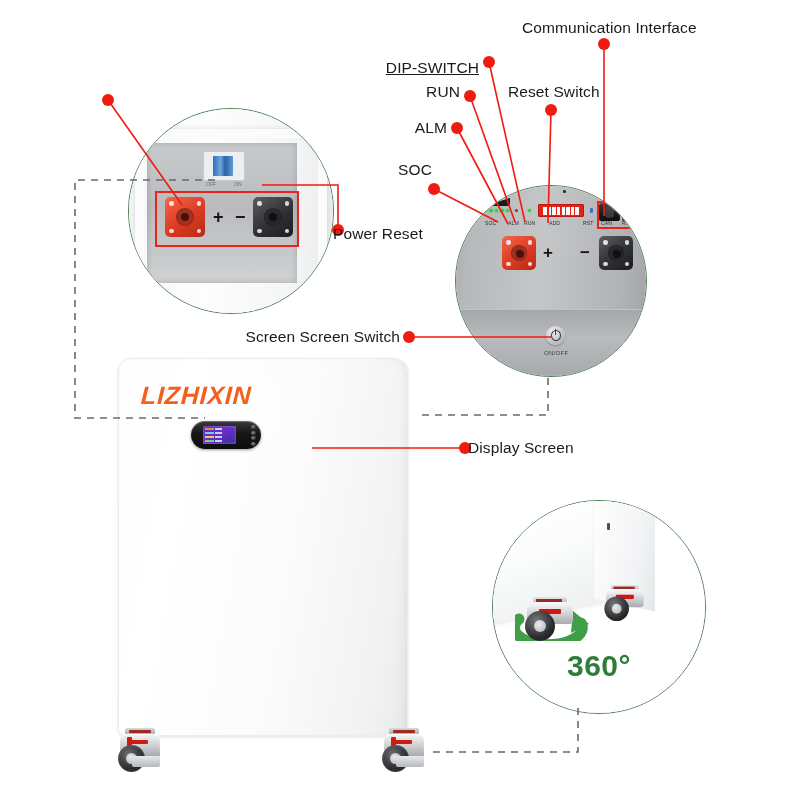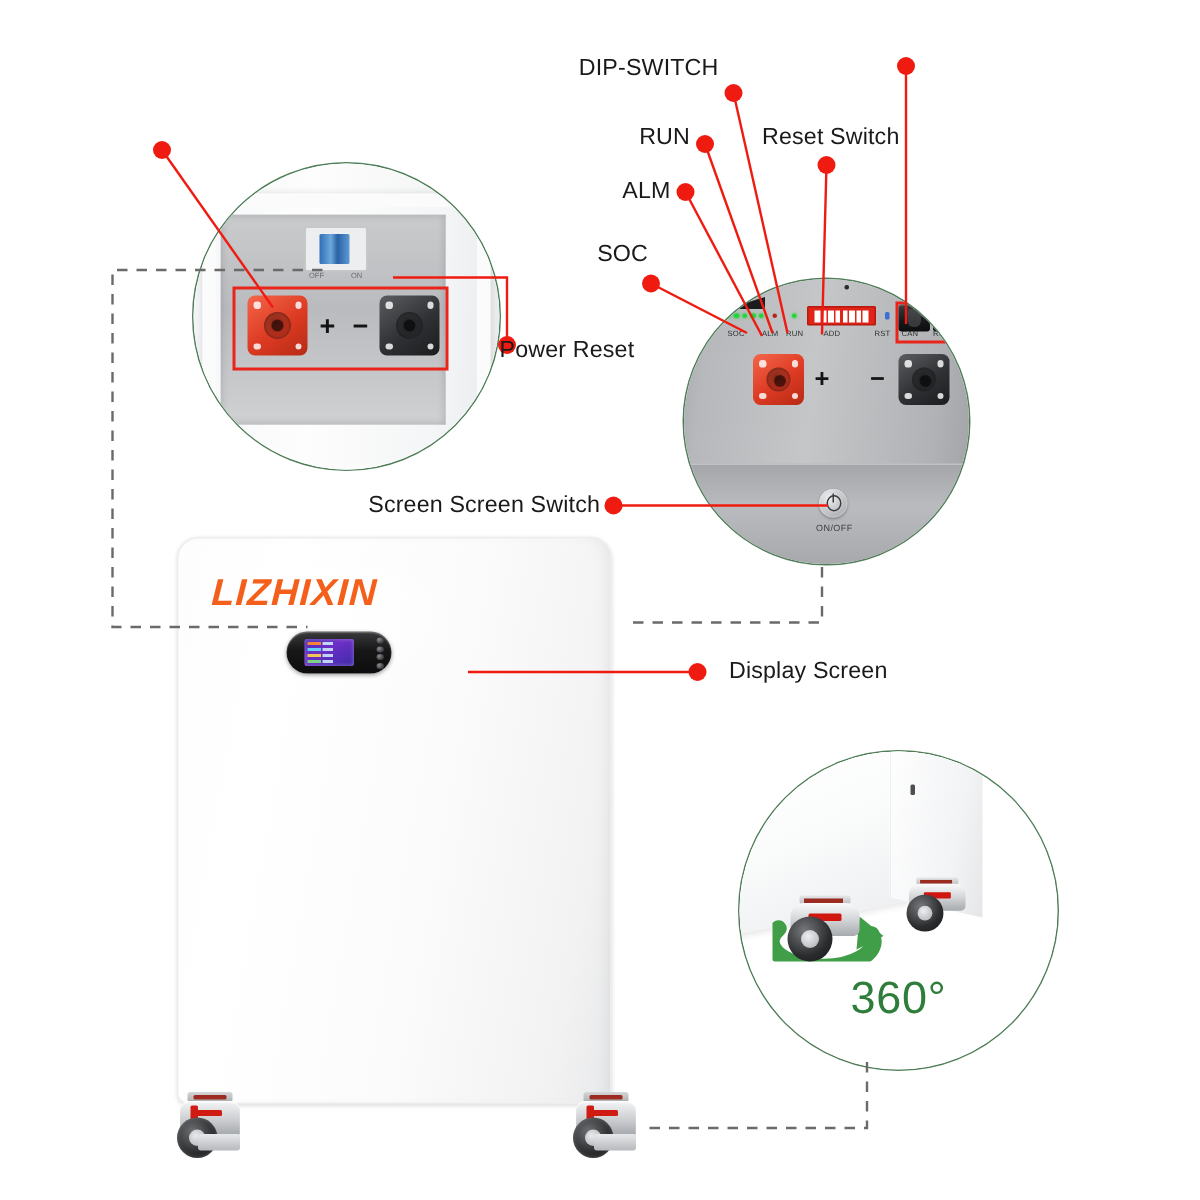--- a/index.html
+++ b/index.html
@@ -148,21 +148,21 @@
      background:linear-gradient(168deg,#ffffff 0%,#fafbfb 46%,#eceef0 100%);
      transform:skewY(-11deg);border-radius:0 0 3px 3px;
      box-shadow:0 2px 5px rgba(0,0,0,.1);}
   #b3-side{position:absolute;left:100px;top:-12px;width:62px;height:116px;
      background:linear-gradient(100deg,#ffffff,#f2f3f5 70%,#e4e6e8);
      transform:skewY(12deg);box-shadow:inset 1px 0 0 rgba(0,0,0,.05);}
   #b3-vent{position:absolute;left:114px;top:22px;width:2.6px;height:7px;
      border-radius:1px;background:#4c4e50;}
   #arrow360{position:absolute;left:22px;top:98px;width:76px;height:42px;}
   #t360{position:absolute;left:0;right:0;text-align:center;top:148px;
-     font-size:30px;color:#2e7d3b;letter-spacing:.5px;}
+     font-size:30px;color:#2e7d3b;letter-spacing:.5px;font-weight:bold;}
 
   .mini-caster{position:absolute;}
   .mini-caster .top{position:absolute;left:6px;top:0;width:34px;height:6px;
      background:linear-gradient(180deg,#e6e7e9,#b9bbbe);border-radius:2px;}
   .mini-caster .rd{position:absolute;left:9px;top:1.5px;width:26px;height:3px;background:#9b2a21;}
   .mini-caster .bd{position:absolute;left:0;top:5px;width:46px;height:22px;
      background:linear-gradient(180deg,#fbfbfc,#d3d5d8 50%,#a7aaae);
      border-radius:9px 9px 4px 4px;}
   .mini-caster .lv{position:absolute;left:12px;top:12px;width:22px;height:5px;background:#d0160e;border-radius:1px;}
   .mini-caster .wl{position:absolute;left:-2px;top:14px;width:30px;height:30px;border-radius:50%;
@@ -388,21 +388,22 @@
   <div class="dot" style="left:489px;top:62px;"></div>
   <div class="dot" style="left:470px;top:96px;"></div>
   <div class="dot" style="left:457px;top:128px;"></div>
   <div class="dot" style="left:434px;top:189px;"></div>
   <div class="dot" style="left:551px;top:110px;"></div>
   <div class="dot" style="left:604px;top:44px;"></div>
   <div class="dot" style="left:409px;top:337px;"></div>
   <div class="dot" style="left:465px;top:448px;"></div>
 
   <div class="lbl" style="left:333px;top:226px;">Power Reset</div>
-  <div class="lbl r" style="left:479px;top:38px;">DIP-SWITCH</div>
+  <div class="lbl r" style="left:479px;top:60px;text-decoration:underline;">DIP-SWITCH</div>
   <div class="lbl r" style="left:460px;top:84px;">RUN</div>
   <div class="lbl r" style="left:447px;top:120px;">ALM</div>
   <div class="lbl r" style="left:432px;top:162px;">SOC</div>
   <div class="lbl" style="left:508px;top:84px;">Reset Switch</div>
+  <div class="lbl" style="left:522px;top:20px;">Communication Interface</div>
   <div class="lbl r" style="left:400px;top:329px;">Screen Screen Switch</div>
-  <div class="lbl" style="left:486px;top:440px;">Display Screen</div>
+  <div class="lbl" style="left:468px;top:440px;">Display Screen</div>
 
 </div>
 
 </body></html>

